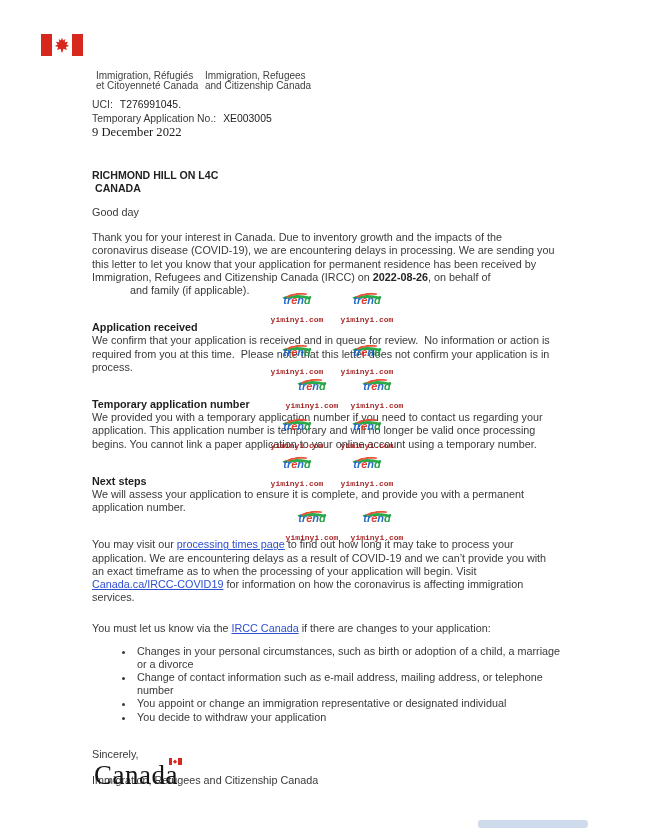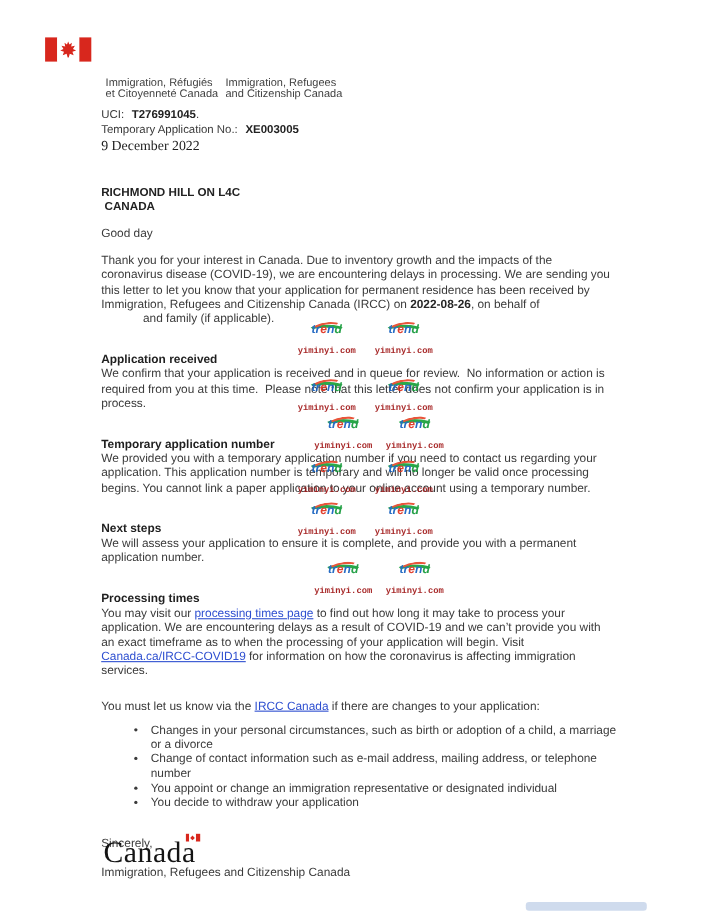--- a/index.html
+++ b/index.html
@@ -13,21 +13,21 @@
   .flag-bar { width:11px; background:#d8271d; }
   .flag-mid { flex:1; position:relative; background:#fff; }
   .flag-mid svg { position:absolute; left:50%; top:50%; width:16px; height:16px; transform:translate(-50%,-50%); }
   .hdr-txt { position:absolute; top:37px; font-size:10px; line-height:10.3px; color:#414141; white-space:pre-line;margin-top:34px; }
   .hdr-fr { left:96px; }
   .hdr-en { left:205px; }
 
   
   .ref { position:absolute; left:92px; top:98px; font-size:10.4px; line-height:13.5px; color:#3a3a3a; }
   .ref .lbl { margin-right:7px; }
-  .ref .val { font-weight:bold; color:#222; }
+  .ref .val { font-weight:normal; color:#222; }
   .ref-date { font-family:"Liberation Serif", serif; font-size:12.6px; color:#1c1c1c; margin-top:1px; }
 
   
   .addr { position:absolute; left:92px; top:169px; font-weight:bold; font-size:10.6px; line-height:13px; color:#222; }
   .addr .l2 { padding-left:3px; }
 
   
   .flow { position:absolute; left:92px; top:206px; width:492px; font-size:10.8px; line-height:13.2px; }
   .flow p { margin:0; white-space:pre-wrap; }
   .para { margin-top:12px !important; }
@@ -121,21 +121,20 @@
 begins. You cannot link a paper application to your online account using a temporary number.</p>
     </div>
 
     <div class="sec">
       <div class="h">Next steps</div>
       <p>We will assess your application to ensure it is complete, and provide you with a permanent
 application number.</p>
     </div>
 
     <div class="sec">
-      <div class="h">Processing times</div>
       <p><span>You may visit our </span><a class="lnk">processing times page</a><span> to find out how long it may take to process your
 application. We are encountering delays as a result of COVID-19 and we can’t provide you with
 an exact timeframe as to when the processing of your application will begin. Visit
 </span><a class="lnk">Canada.ca/IRCC-COVID19</a><span> for information on how the coronavirus is affecting immigration
 services.</span></p>
     </div>
 
     <div class="sec sec-lg">
       <p><span>You must let us know via the </span><a class="lnk">IRCC Canada</a><span> if there are changes to your application:</span></p>
       <ul class="blist">

